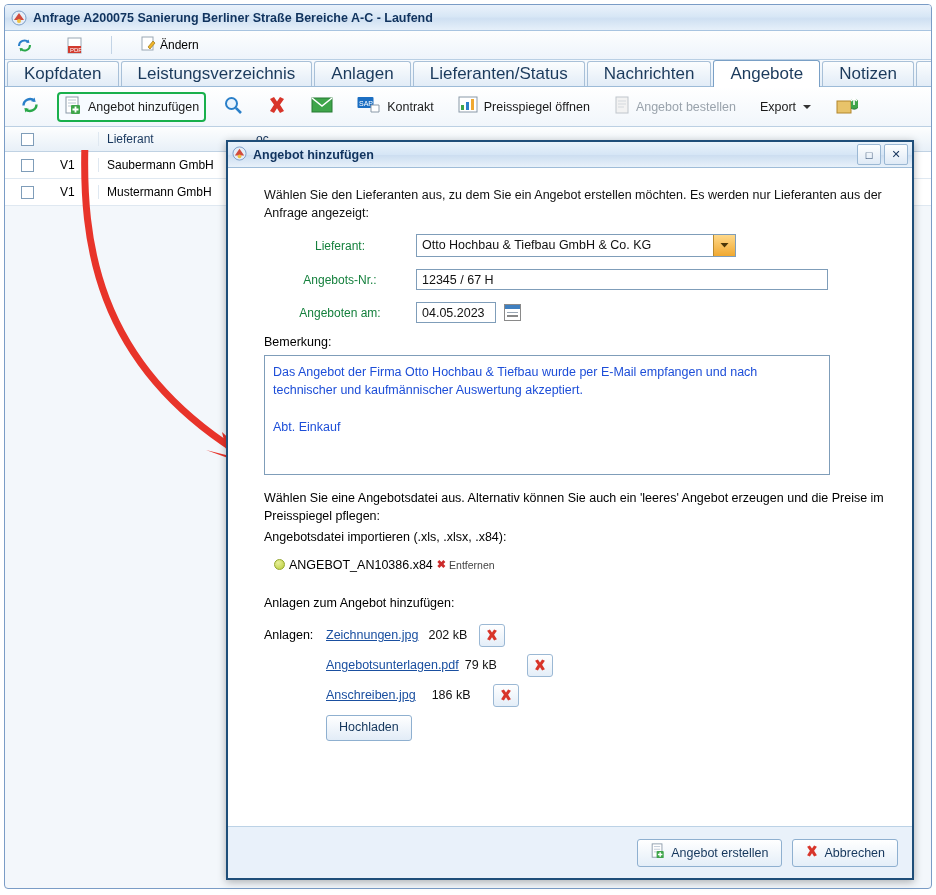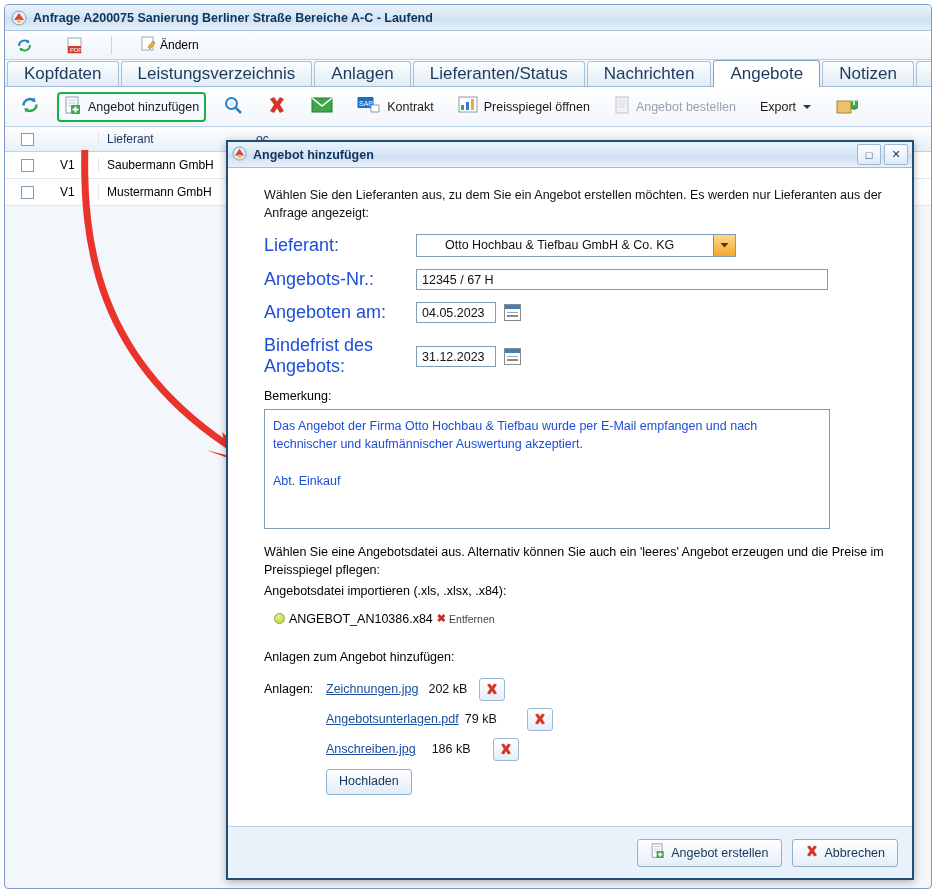--- a/index.html
+++ b/index.html
@@ -261,23 +261,23 @@
     color: #111;
     margin-bottom: 12px;
   }
   .frow {
     display: flex;
     align-items: center;
     margin-bottom: 12px;
   }
   .flabel {
     width: 152px;
-    font-size: 18px;
-    color: #1d4ed8;
-    text-align: left;
+    font-size: 12px;
+    color: #15803d;
+    text-align: center;
   }
   .inp {
     border: 1px solid #7f9db9;
     background: #fff;
     height: 21px;
     line-height: 21px;
     font-size: 12.5px;
     padding: 0 5px;
     box-sizing: border-box;
     color: #111;
@@ -292,21 +292,20 @@
     align-items: stretch;
   }
   .combo .val {
     flex: 1;
     line-height: 21px;
     font-size: 12.5px;
     padding: 0 5px;
     color: #111;
     white-space: nowrap;
     overflow: hidden;
-    margin-left: 23px;
   }
   .combo .arrowbtn {
     width: 21px;
     background: linear-gradient(to bottom, #ffd98a, #f0a830);
     border-left: 1px solid #b98a2e;
     display: flex; align-items: center; justify-content: center;
   }
   .cal-icon {
     width: 17px; height: 17px;
     border: 1px solid #8a8a8a;
@@ -614,25 +613,20 @@
           <div class="flabel">Angebots-Nr.:</div>
           <div class="inp" style="width:412px;">12345 / 67 H</div>
         </div>
 
         <div class="frow">
           <div class="flabel">Angeboten am:</div>
           <div class="inp" style="width:80px;">04.05.2023</div>
           <span class="cal-icon"></span>
         </div>
 
-        <div class="frow">
-          <div class="flabel">Bindefrist des Angebots:</div>
-          <div class="inp" style="width:80px;">31.12.2023</div>
-          <span class="cal-icon"></span>
-        </div>
 
         <div class="bemerkung-label">Bemerkung:</div>
         <div class="textarea">Das Angebot der Firma Otto Hochbau &amp; Tiefbau wurde per E-Mail empfangen und nach technischer und kaufmännischer Auswertung akzeptiert.
 
 Abt. Einkauf</div>
 
         <div class="para">Wählen Sie eine Angebotsdatei aus. Alternativ können Sie auch ein 'leeres' Angebot erzeugen und die Preise im Preisspiegel pflegen:</div>
         <div class="para" style="margin-top:2px;">Angebotsdatei importieren (.xls, .xlsx, .x84):</div>
 
         <div class="filerow">

